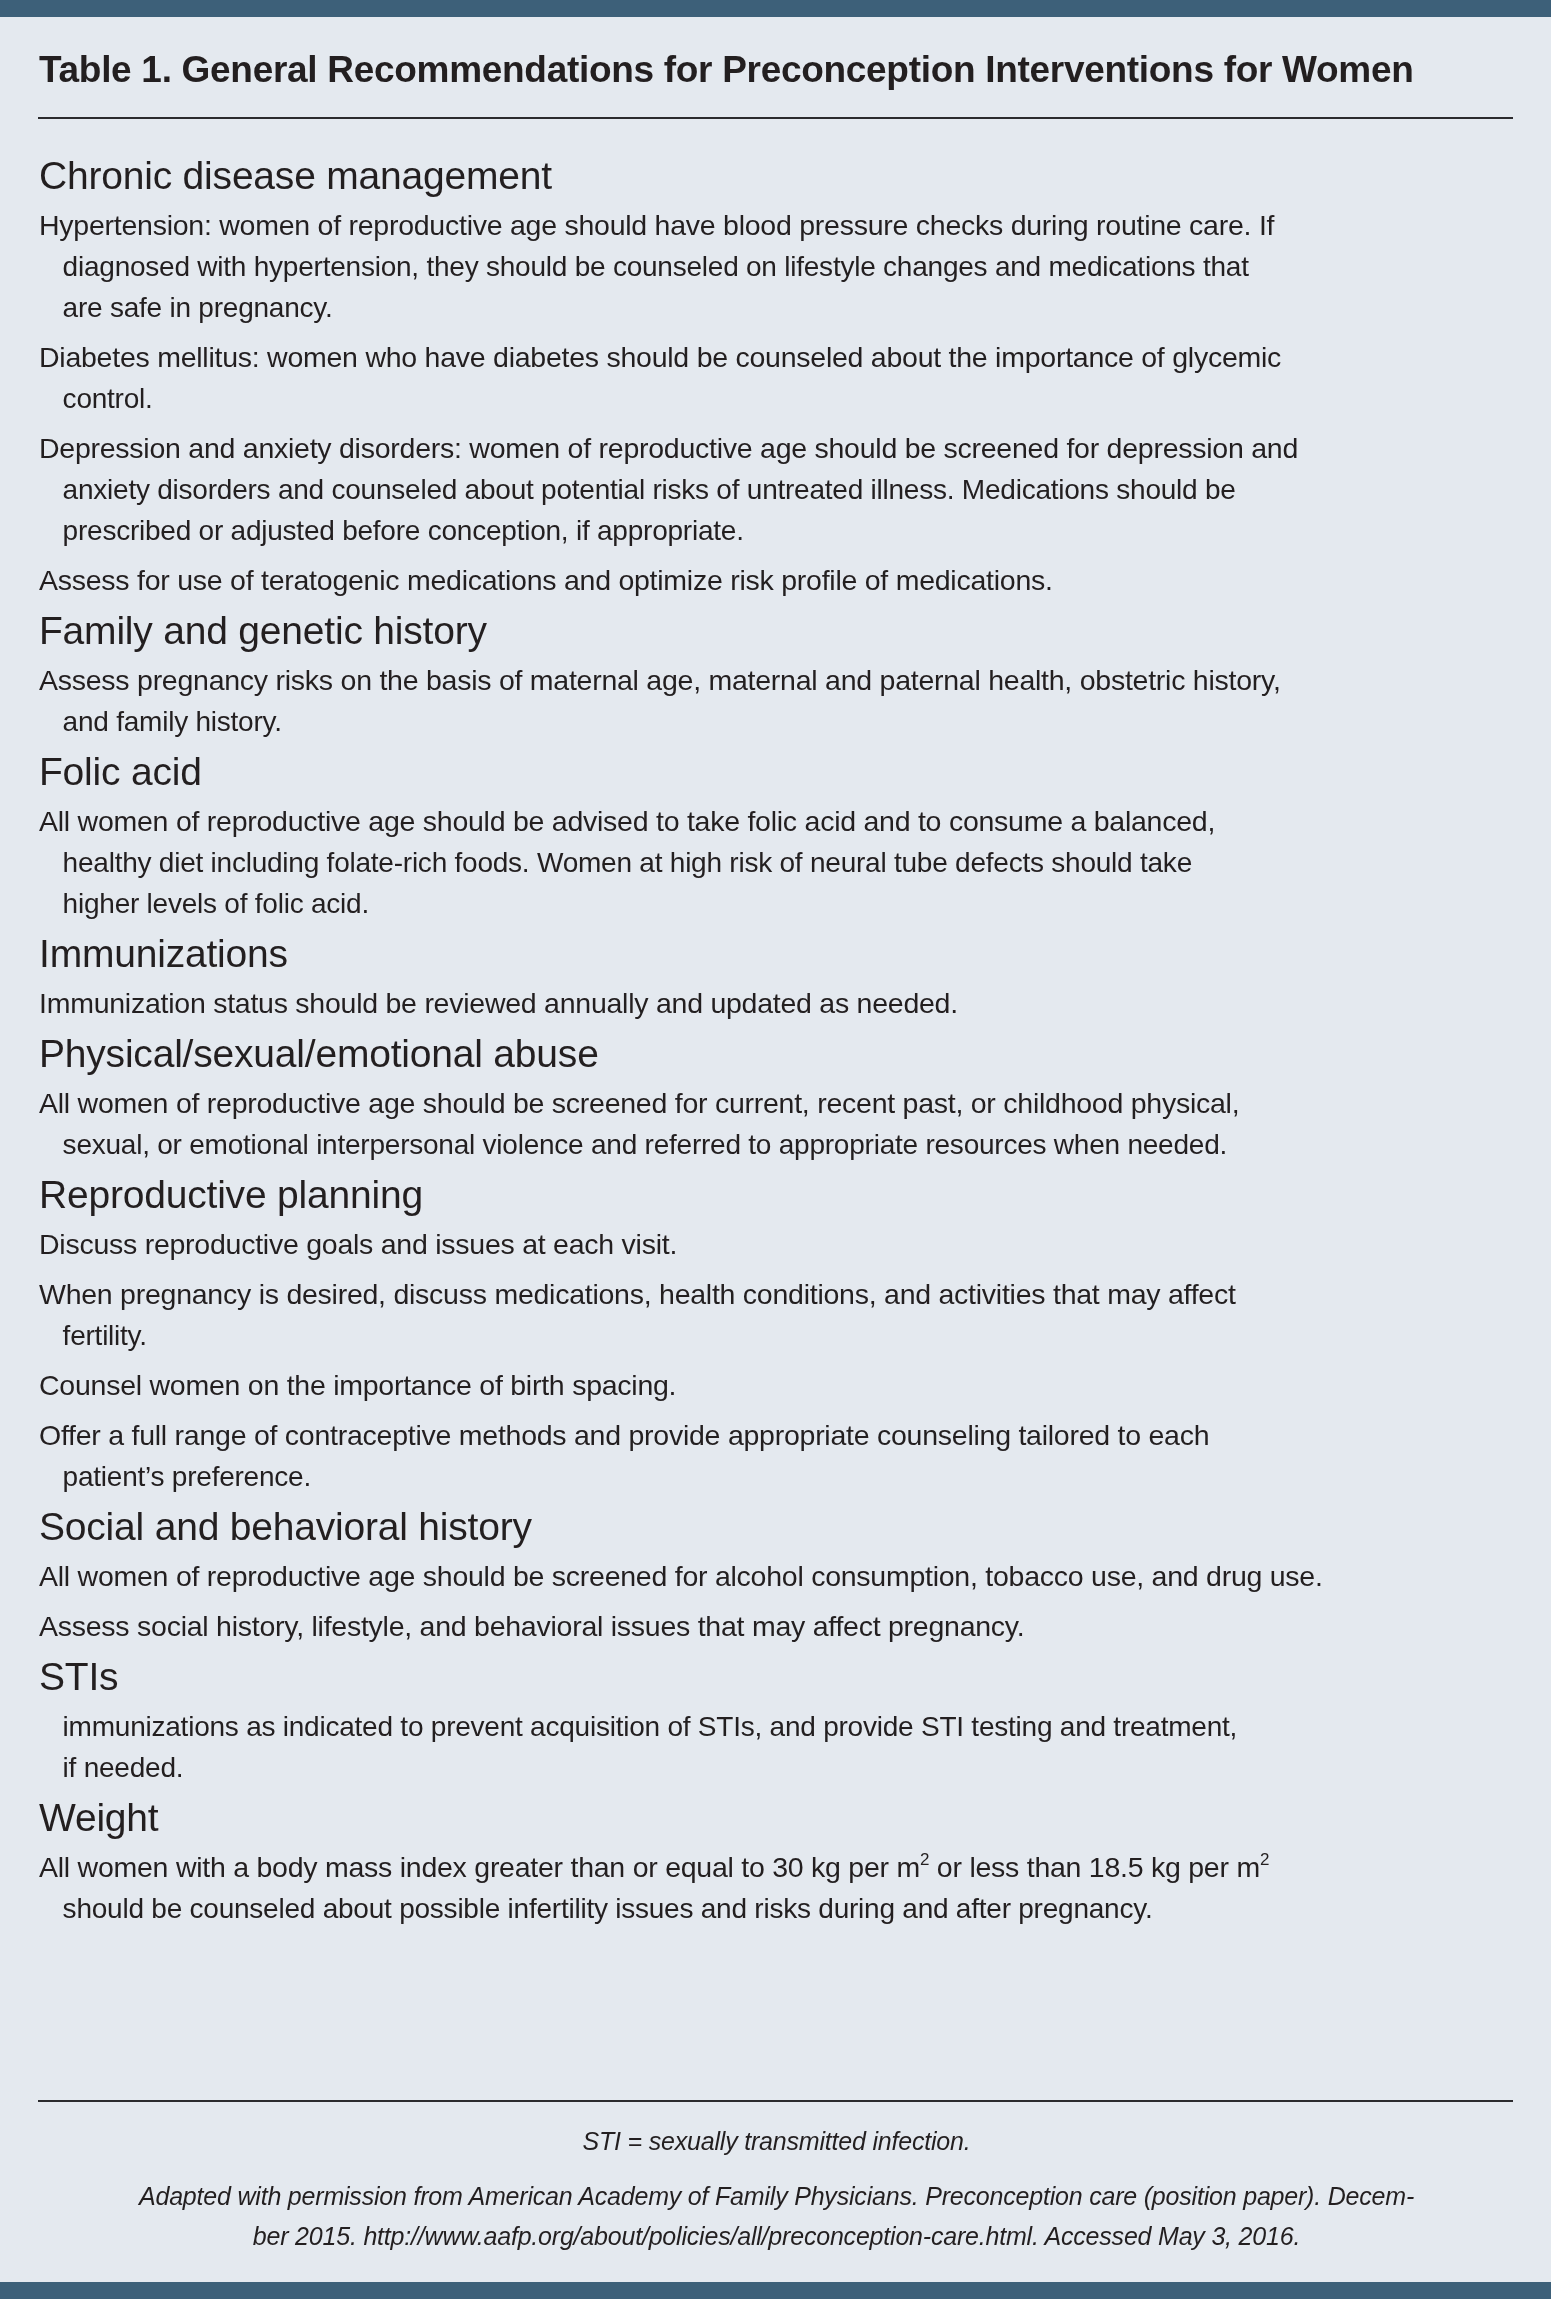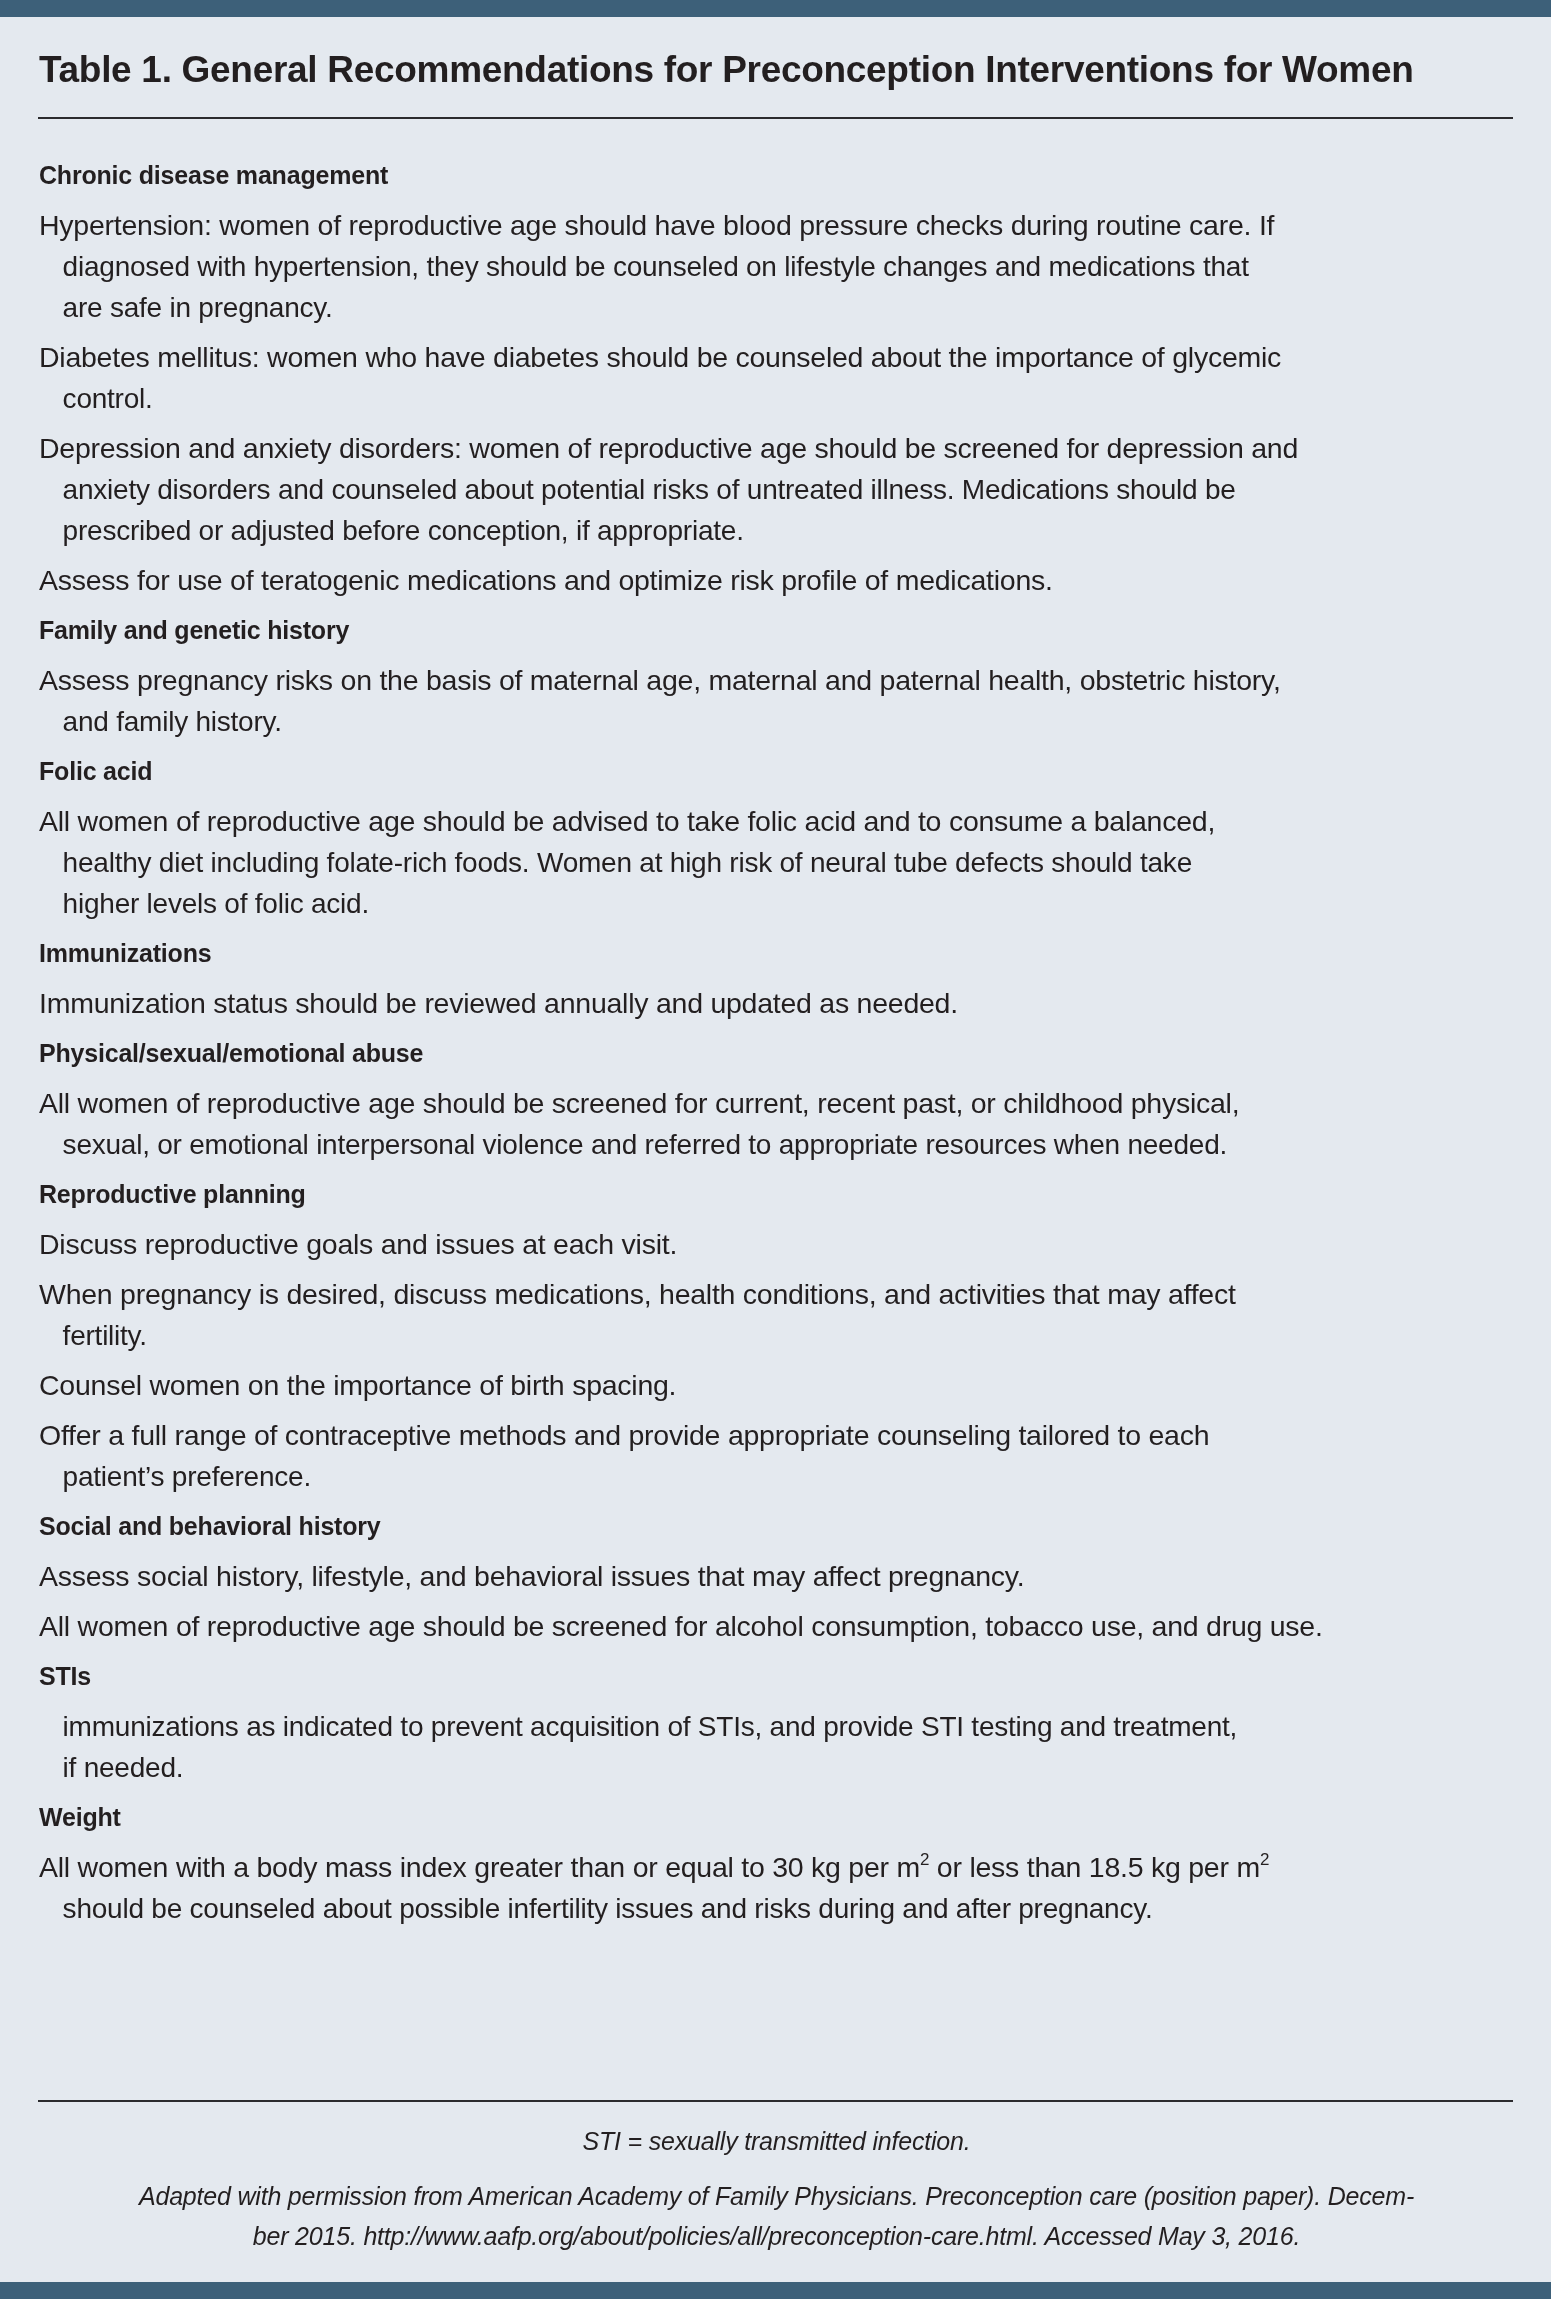--- a/index.html
+++ b/index.html
@@ -14,21 +14,21 @@
   .content { position: absolute; left: 39px; top: 0; width: 1475px; }
   .title {
     position: absolute; left: 0; top: 48px; white-space: nowrap;
     font-size: 37px; font-weight: bold; line-height: 44px; letter-spacing: -0.3px;
   }
   .rule { position: absolute; left: -1px; width: 1475px; height: 2px; background: #2b2b2e; }
   .rule.top { top: 117px; }
   .rule.bottom { top: 2100px; }
   .body { position: absolute; left: 0; top: 155px; width: 1475px; }
   .section-heading {
-    font-size: 25px; font-weight: bold; line-height: 41px; height: 41px;
+    font-size: 39px; font-weight: normal; line-height: 41px; height: 41px;
     white-space: nowrap; margin-top: 9px; letter-spacing: -0.2px;
   }
   .section-heading.first { margin-top: 0; }
   .item { margin-top: 9px; }
   .line {
     font-size: 28.5px; line-height: 41px; height: 41px; white-space: nowrap; letter-spacing: -0.25px;
   }
   .line.cont { padding-left: 24px; }
   sup { font-size: 17px; line-height: 0; vertical-align: 12px; }
   .foot { position: absolute; left: 0; width: 1475px; font-style: italic; font-size: 25px; line-height: 40px; white-space: nowrap; letter-spacing: -0.2px; text-align: center; }
@@ -106,24 +106,24 @@
           <div class="line">Counsel women on the importance of birth spacing.</div>
         </div>
         <div class="item">
           <div class="line">Offer a full range of contraceptive methods and provide appropriate counseling tailored to each</div>
           <div class="line cont" style="transform-origin: left center; transform: scaleX(0.9837);">patient’s preference.</div>
         </div>
       </div>
       <div>
         <div class="section-heading">Social and behavioral history</div>
         <div class="item">
-          <div class="line">Assess social history, lifestyle, and behavioral issues that may affect pregnancy.</div>
+          <div class="line">All women of reproductive age should be screened for alcohol consumption, tobacco use, and drug use.</div>
         </div>
         <div class="item">
-          <div class="line">All women of reproductive age should be screened for alcohol consumption, tobacco use, and drug use.</div>
+          <div class="line">Assess social history, lifestyle, and behavioral issues that may affect pregnancy.</div>
         </div>
       </div>
       <div>
         <div class="section-heading">STIs</div>
         <div class="item">
           <div class="line cont" style="transform-origin: left center; transform: scaleX(0.9837);">immunizations as indicated to prevent acquisition of STIs, and provide STI testing and treatment,</div>
           <div class="line cont" style="transform-origin: left center; transform: scaleX(0.9837);">if needed.</div>
         </div>
       </div>
       <div>

